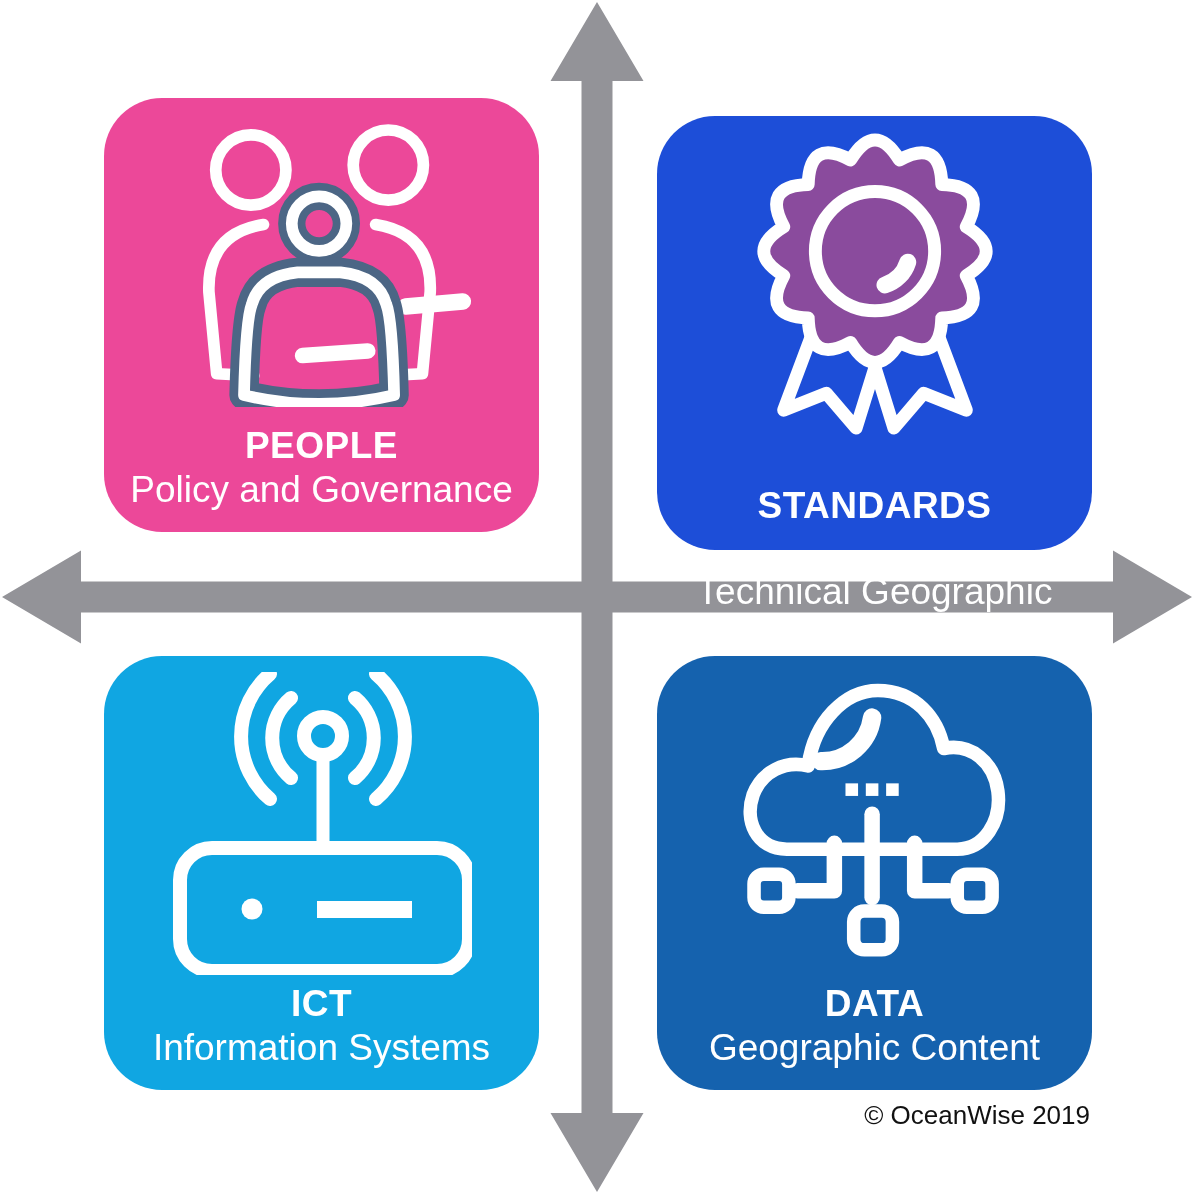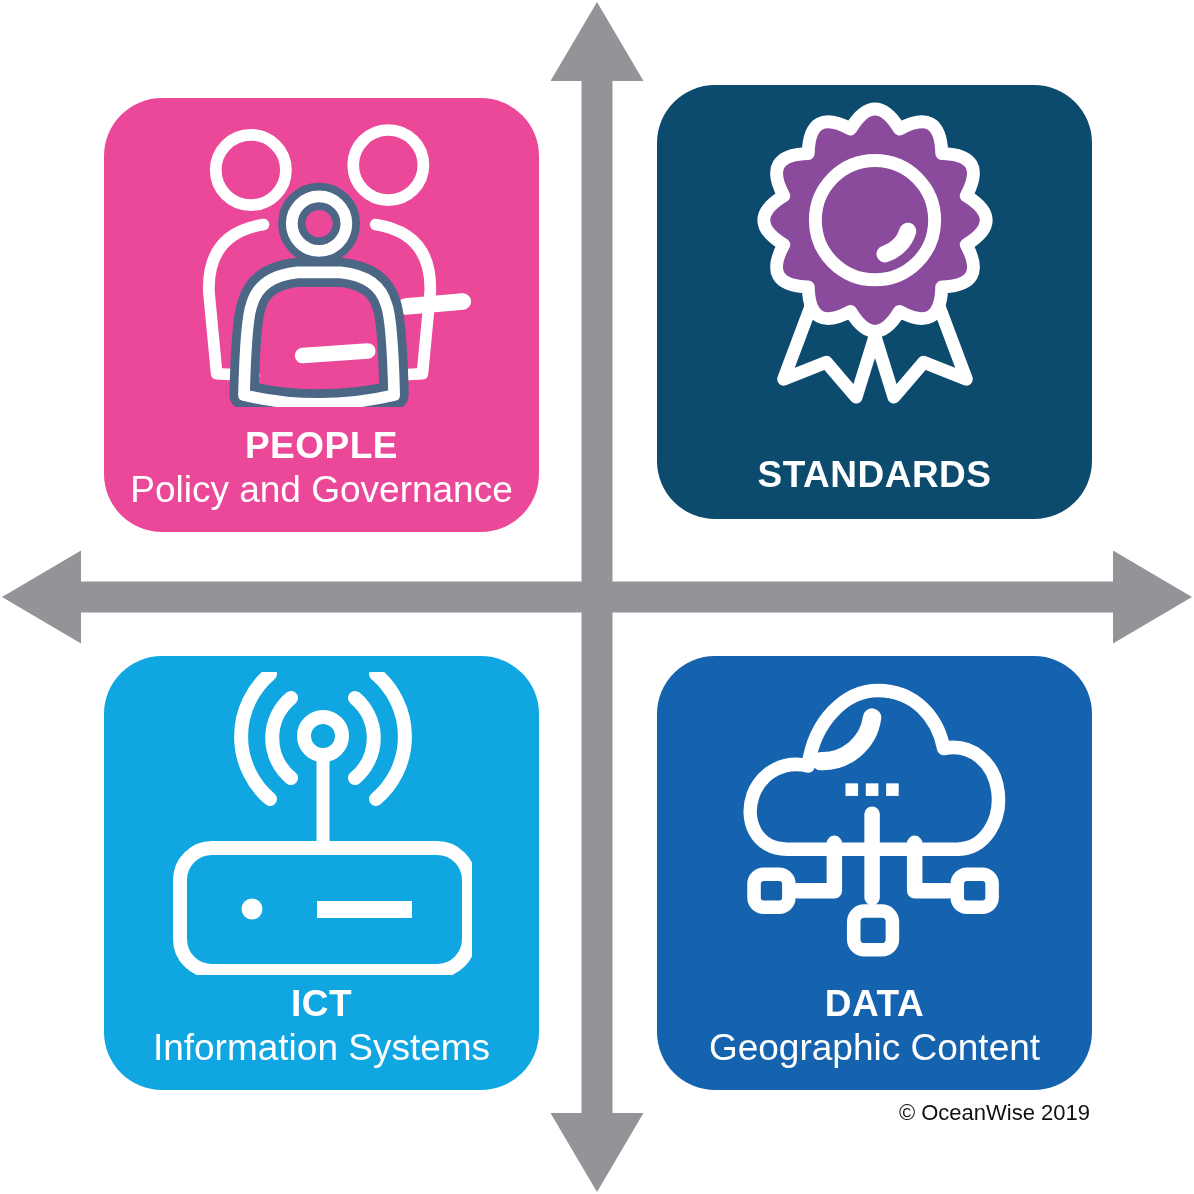--- a/index.html
+++ b/index.html
@@ -12,41 +12,41 @@
   }
   .axes{position:absolute;left:0;top:0;width:1194px;height:1194px;}
   .tile{
     position:absolute;
     width:435px;height:434px;
     border-radius:58px;
     display:flex;flex-direction:column;align-items:center;
     color:#ffffff;text-align:center;
   }
   .tile-people{left:104px;top:98px;background:#ec4899;}
-  .tile-standards{left:657px;top:85px;background:#0c4a6e;gap:43px;}
+  .tile-standards{left:657px;top:116px;background:#1d4ed8;gap:43px;}
   .tile-ict{left:104px;top:656px;background:#10a6e2;}
   .tile-data{left:657px;top:656px;background:#1562ae;}
   .icon-wrap{
     flex:1 1 auto;
     display:flex;align-items:center;justify-content:center;
     width:100%;
     padding-top:8px;
   }
   .tile-title{
     font-size:37px;font-weight:bold;line-height:1.12;
     letter-spacing:.5px;
   }
   .tile-subtitle{
     font-size:37px;font-weight:normal;line-height:1.22;
     margin-bottom:20px;
   }
   .copyright{
     position:absolute;
     right:104px;top:1100px;
-    font-size:22px;color:#111111;
+    font-size:26px;color:#111111;
   }
   svg .wh{stroke:#ffffff;fill:none;stroke-linecap:round;stroke-linejoin:round;}
   svg .whf{fill:#ffffff;stroke:none;}
 </style>
 </head>
 <body>
 
 <div class="canvas">
 
   <svg class="axes" viewBox="0 0 1194 1194">

